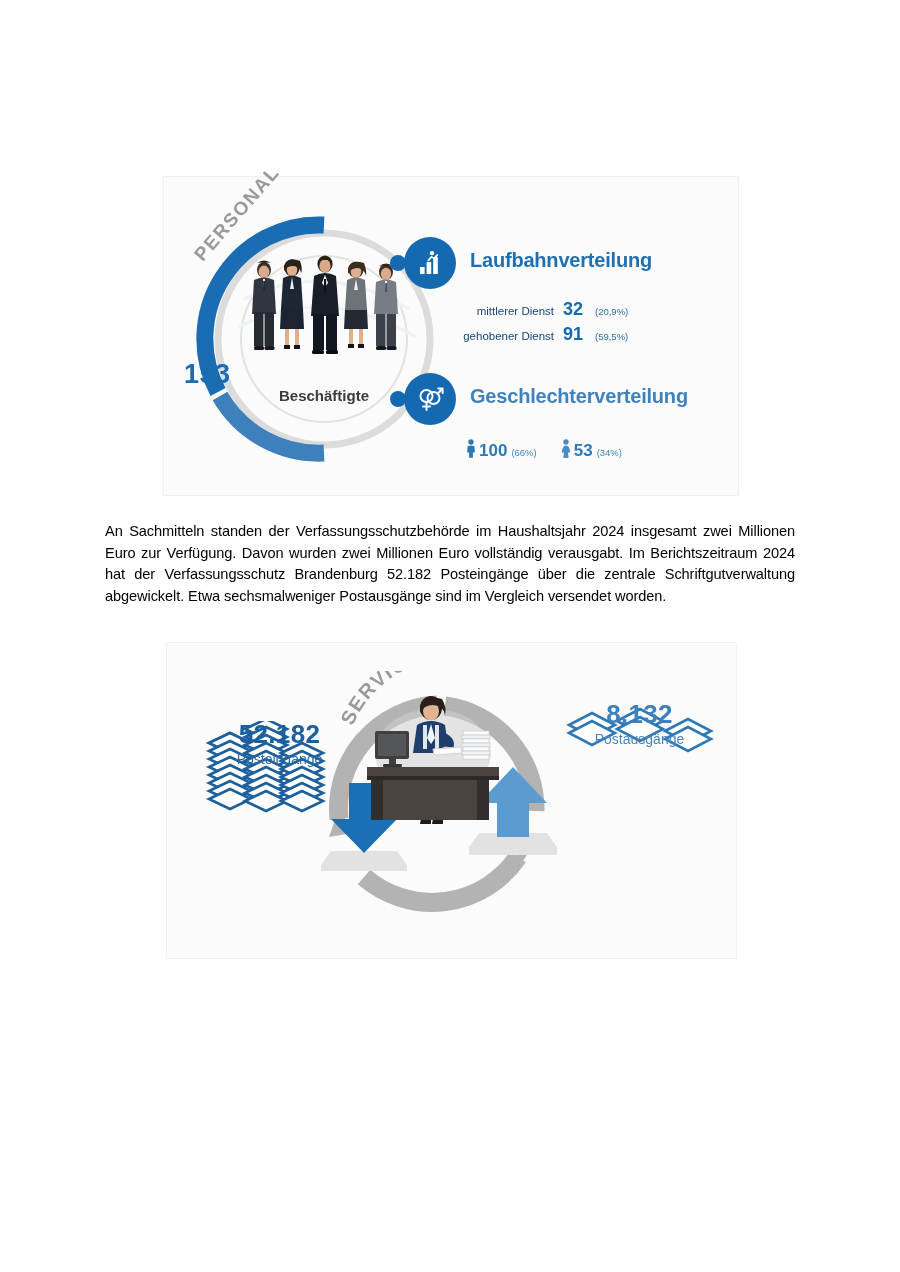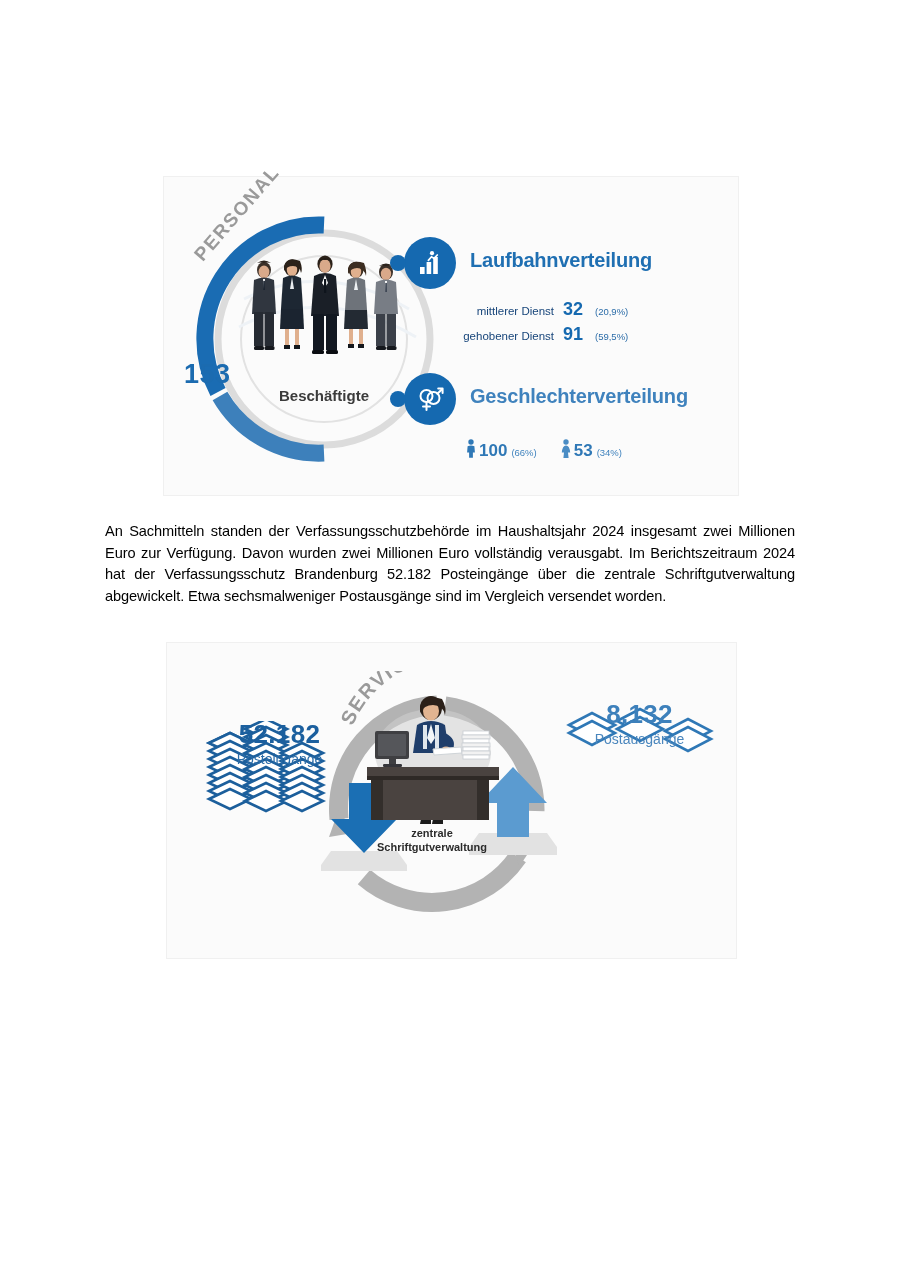--- a/index.html
+++ b/index.html
@@ -446,21 +446,17 @@
 
       <g>
         <rect x="4" y="76" width="132" height="9" fill="#4a4340"></rect>
         <rect x="4" y="85" width="132" height="4" fill="#2e2926"></rect>
         <rect x="8" y="89" width="118" height="40" fill="#4a4340"></rect>
         <rect x="8" y="89" width="12" height="40" fill="#332e2b"></rect>
         <rect x="114" y="89" width="12" height="40" fill="#332e2b"></rect>
       </g>
     </svg>
 
-    <div class="desk-caption">
-      <span>zentrale</span><br>
-      <span>Schriftgutverwaltung</span>
-    </div>
 
   </div>
 
 
 </div>
 
 </body></html>

